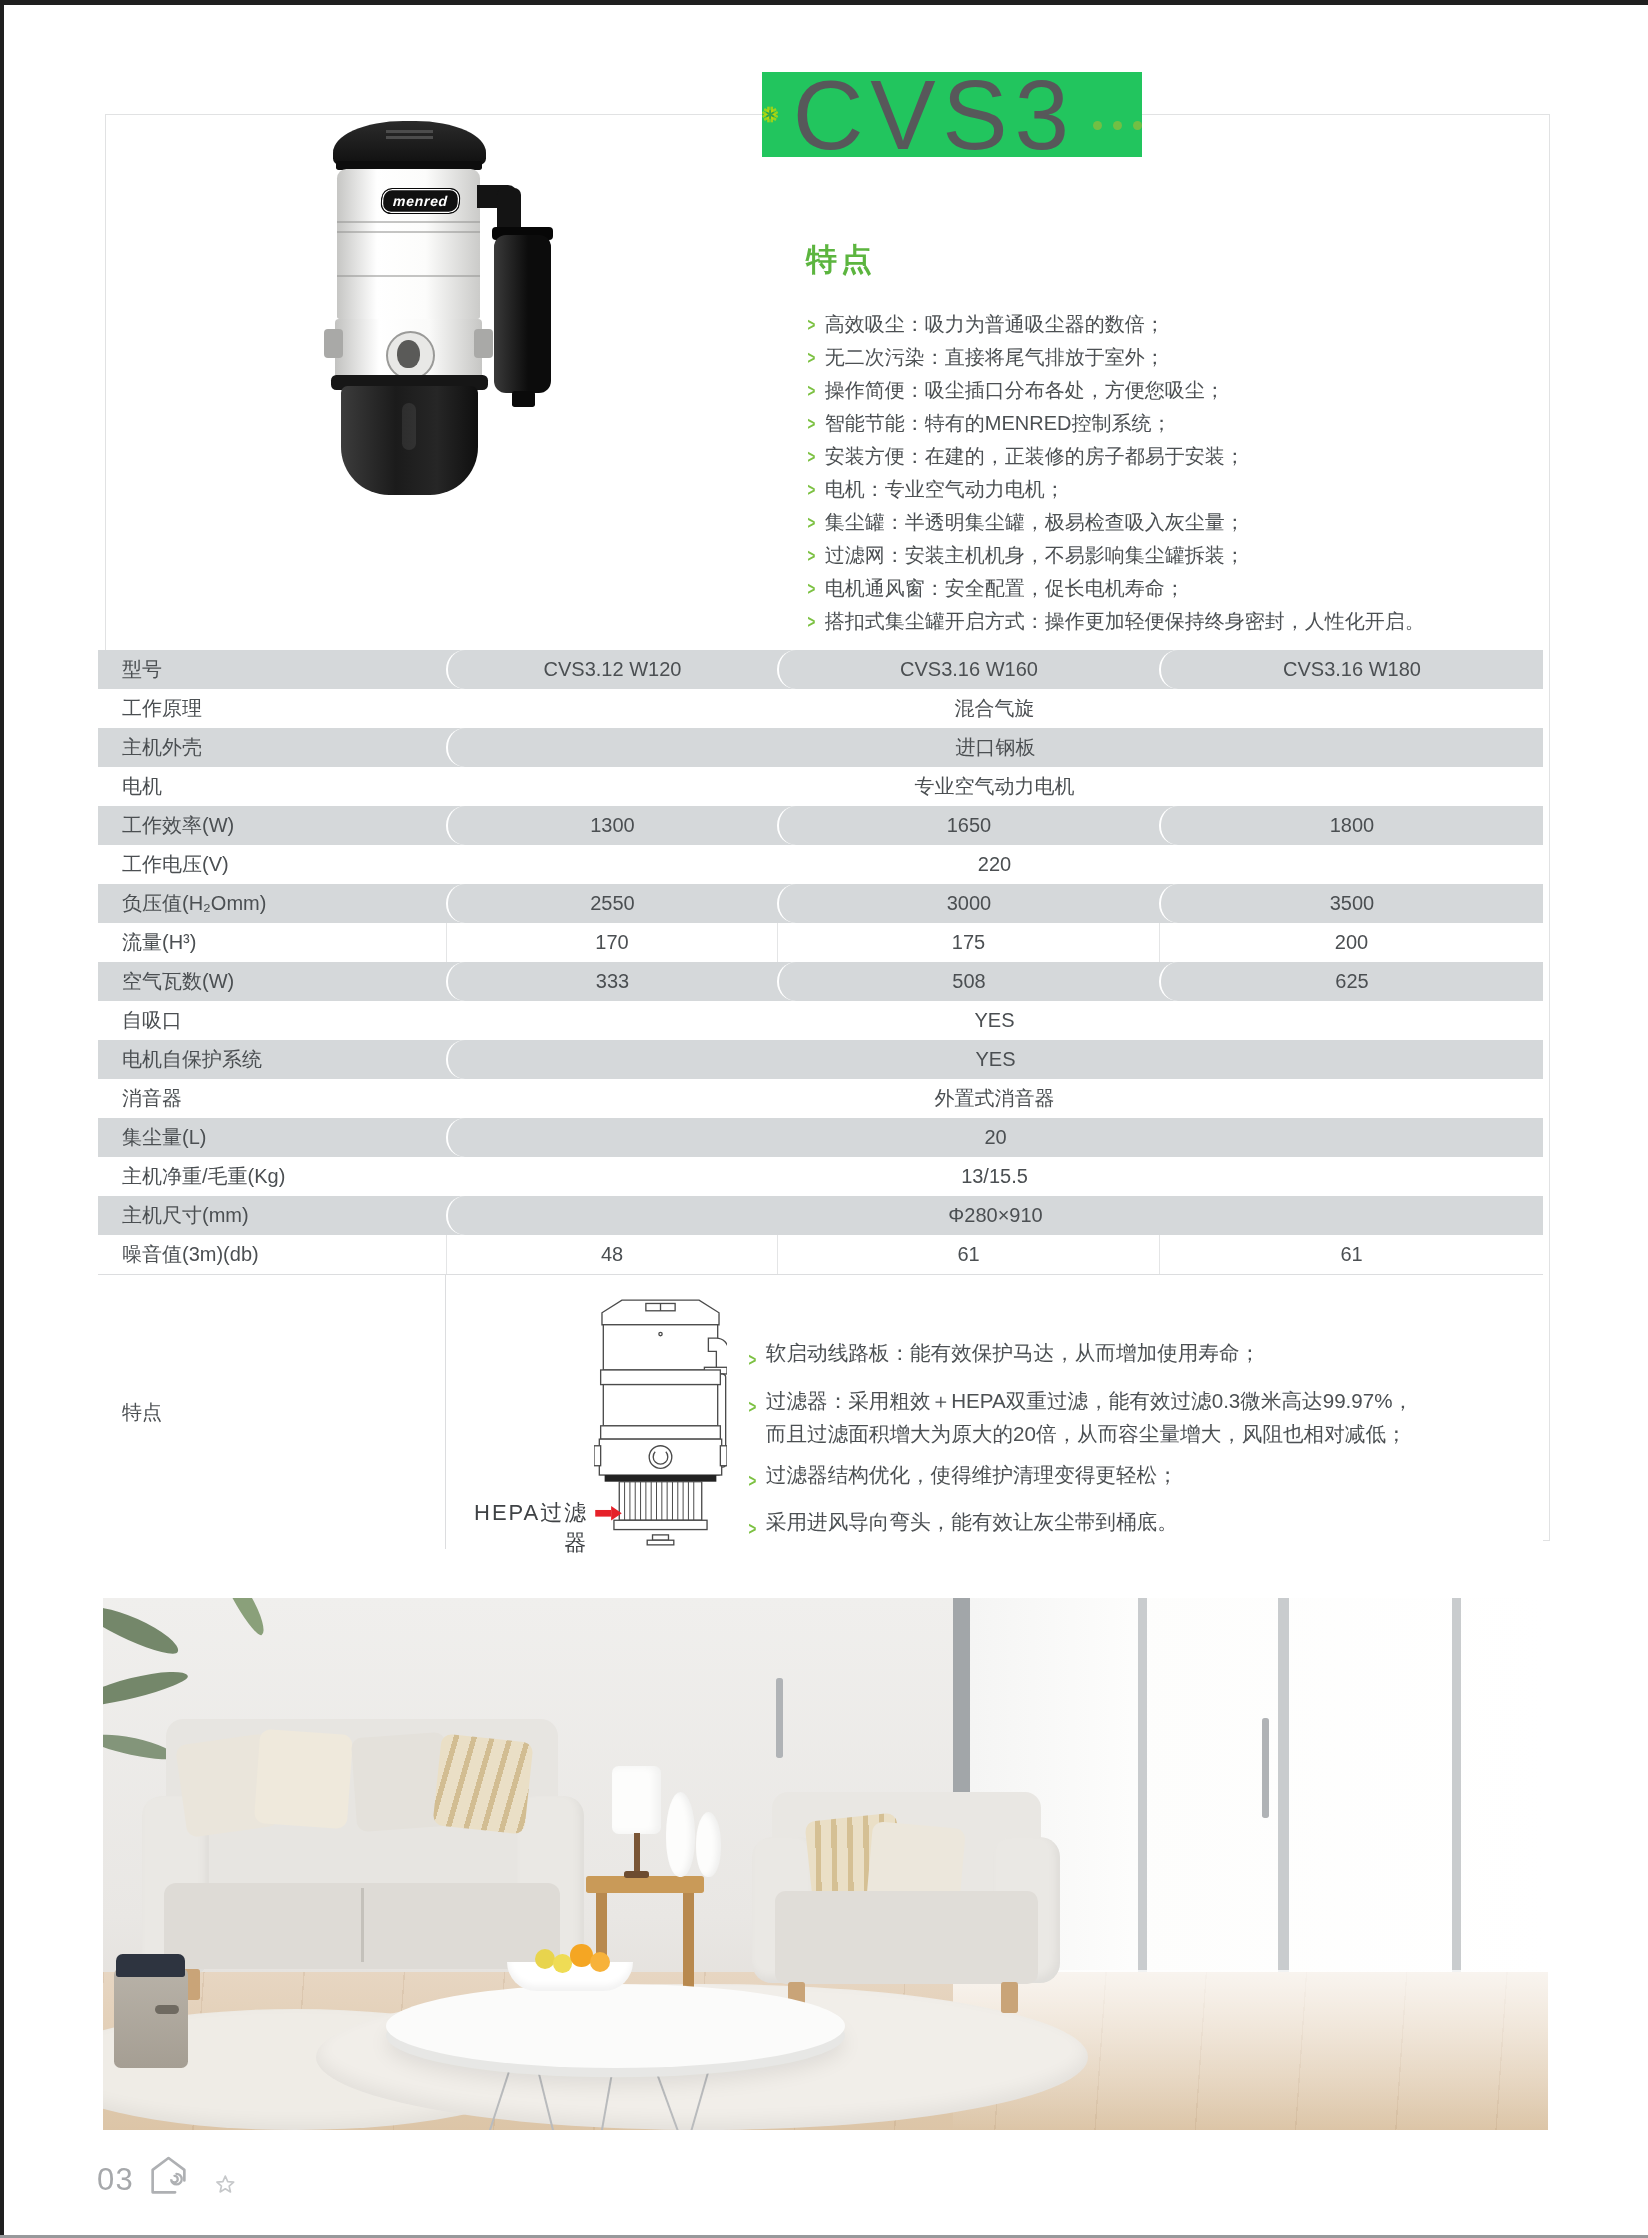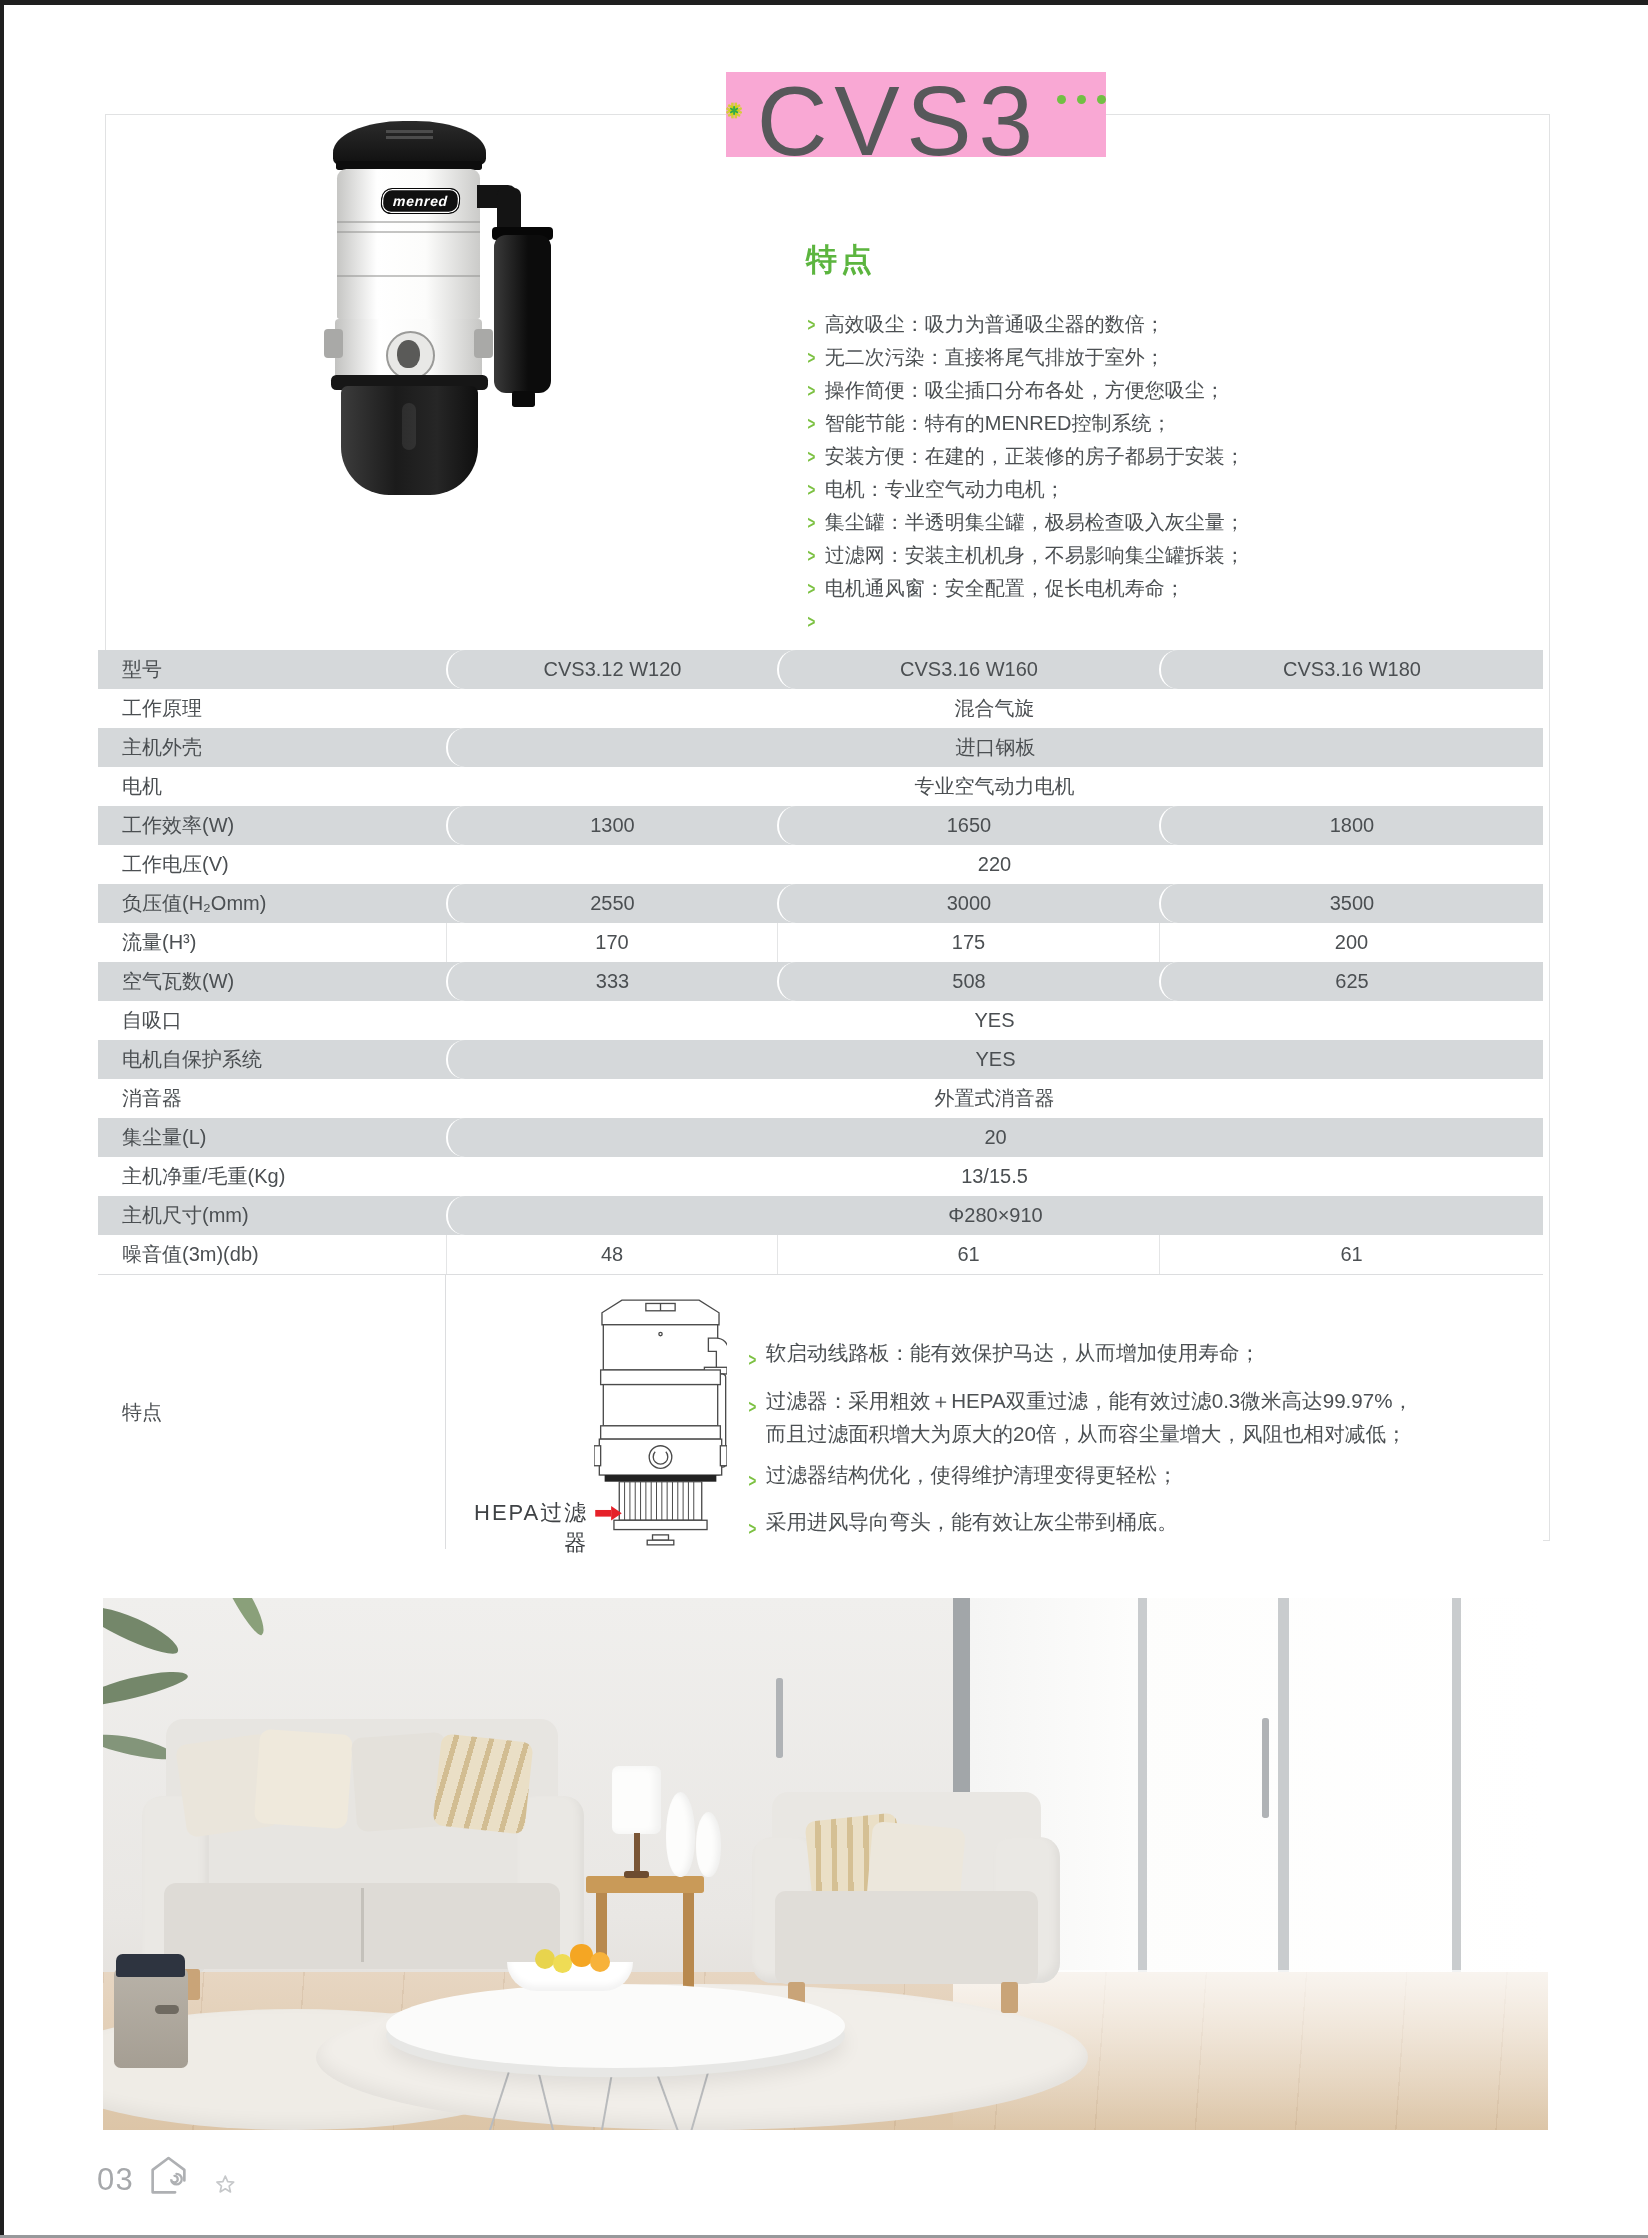--- a/index.html
+++ b/index.html
@@ -4,21 +4,21 @@
 <style>
   html,body{margin:0;padding:0;background:#fff;}
   body{font-family:"Liberation Sans","DejaVu Sans",sans-serif;}
   .page{position:relative;width:1649px;height:2239px;background:#fff;overflow:hidden;}
   .edge-top{position:absolute;top:0;left:0;right:0;height:5.3px;background:#1f1f1f;}
   .edge-left{position:absolute;top:0;left:0;bottom:0;width:4px;background:#1f1f1f;}
   .edge-bottom{position:absolute;left:0;right:0;bottom:0;height:4px;background:#97999b;}
 
   
   .content-box{position:absolute;left:105px;top:114px;width:1445px;height:1427px;border:1.3px solid #e1e2e3;box-sizing:border-box;}
-  .logo-wrap{position:absolute;top:-43px;left:620px;width:380px;height:85px;background:#f9a8d4;display:flex;justify-content:flex-start;}
+  .logo-wrap{position:absolute;top:-43px;left:656px;width:380px;height:85px;background:#22c55e;display:flex;align-items:center;justify-content:flex-start;}
   .brand-title{font-size:98px;font-weight:100;color:#57585a;letter-spacing:6.7px;line-height:1;margin-left:14.6px;}
   .brand-dots{display:flex;gap:10.6px;margin-left:17.3px;margin-top:22.6px;}
   .brand-dots i{width:9.3px;height:9.3px;border-radius:50%;background:#72bf44;display:block;}
 
   
   .product{position:absolute;left:214px;top:6px;width:239px;height:386px;}
   .p-cap{position:absolute;left:12.6px;top:0;width:153px;height:44px;background:linear-gradient(180deg,#2b2b2b,#101010);border-radius:46% 46% 6.7px 6.7px/72% 72% 6.7px 6.7px;}
   .p-cap:after{content:"";position:absolute;left:53px;top:9.3px;width:47px;height:2.7px;background:#4c4c4c;box-shadow:0 6px 0 #4c4c4c;}
   .p-capband{position:absolute;left:16px;top:40px;width:146px;height:9.3px;background:#0d0d0d;border-radius:2.7px;}
   .p-body{position:absolute;left:17.3px;top:48px;width:143px;height:150px;background:linear-gradient(90deg,#c6c6c4,#ffffff 28%,#fcfcfb 62%,#cbcbc9);border-radius:9.3px 9.3px 2.7px 2.7px;}
@@ -218,20 +218,21 @@
         <li>
             <span class="arr">&gt;</span>
             <span>过滤网：安装主机机身，不易影响集尘罐拆装；</span>
           </li>
         <li>
             <span class="arr">&gt;</span>
             <span>电机通风窗：安全配置，促长电机寿命；</span>
           </li>
         <li>
             <span class="arr">&gt;</span>
+            <span>搭扣式集尘罐开启方式：操作更加轻便保持终身密封，人性化开启。</span>
           </li>
       </ul>
     </div>
   </div>
 
   <div class="spec-table">
     <div class="trow gray">
       <div class="tlabel">型号</div>
       <div class="tc c1">CVS3.12  W120</div>
       <div class="tc c2">CVS3.16  W160</div>

